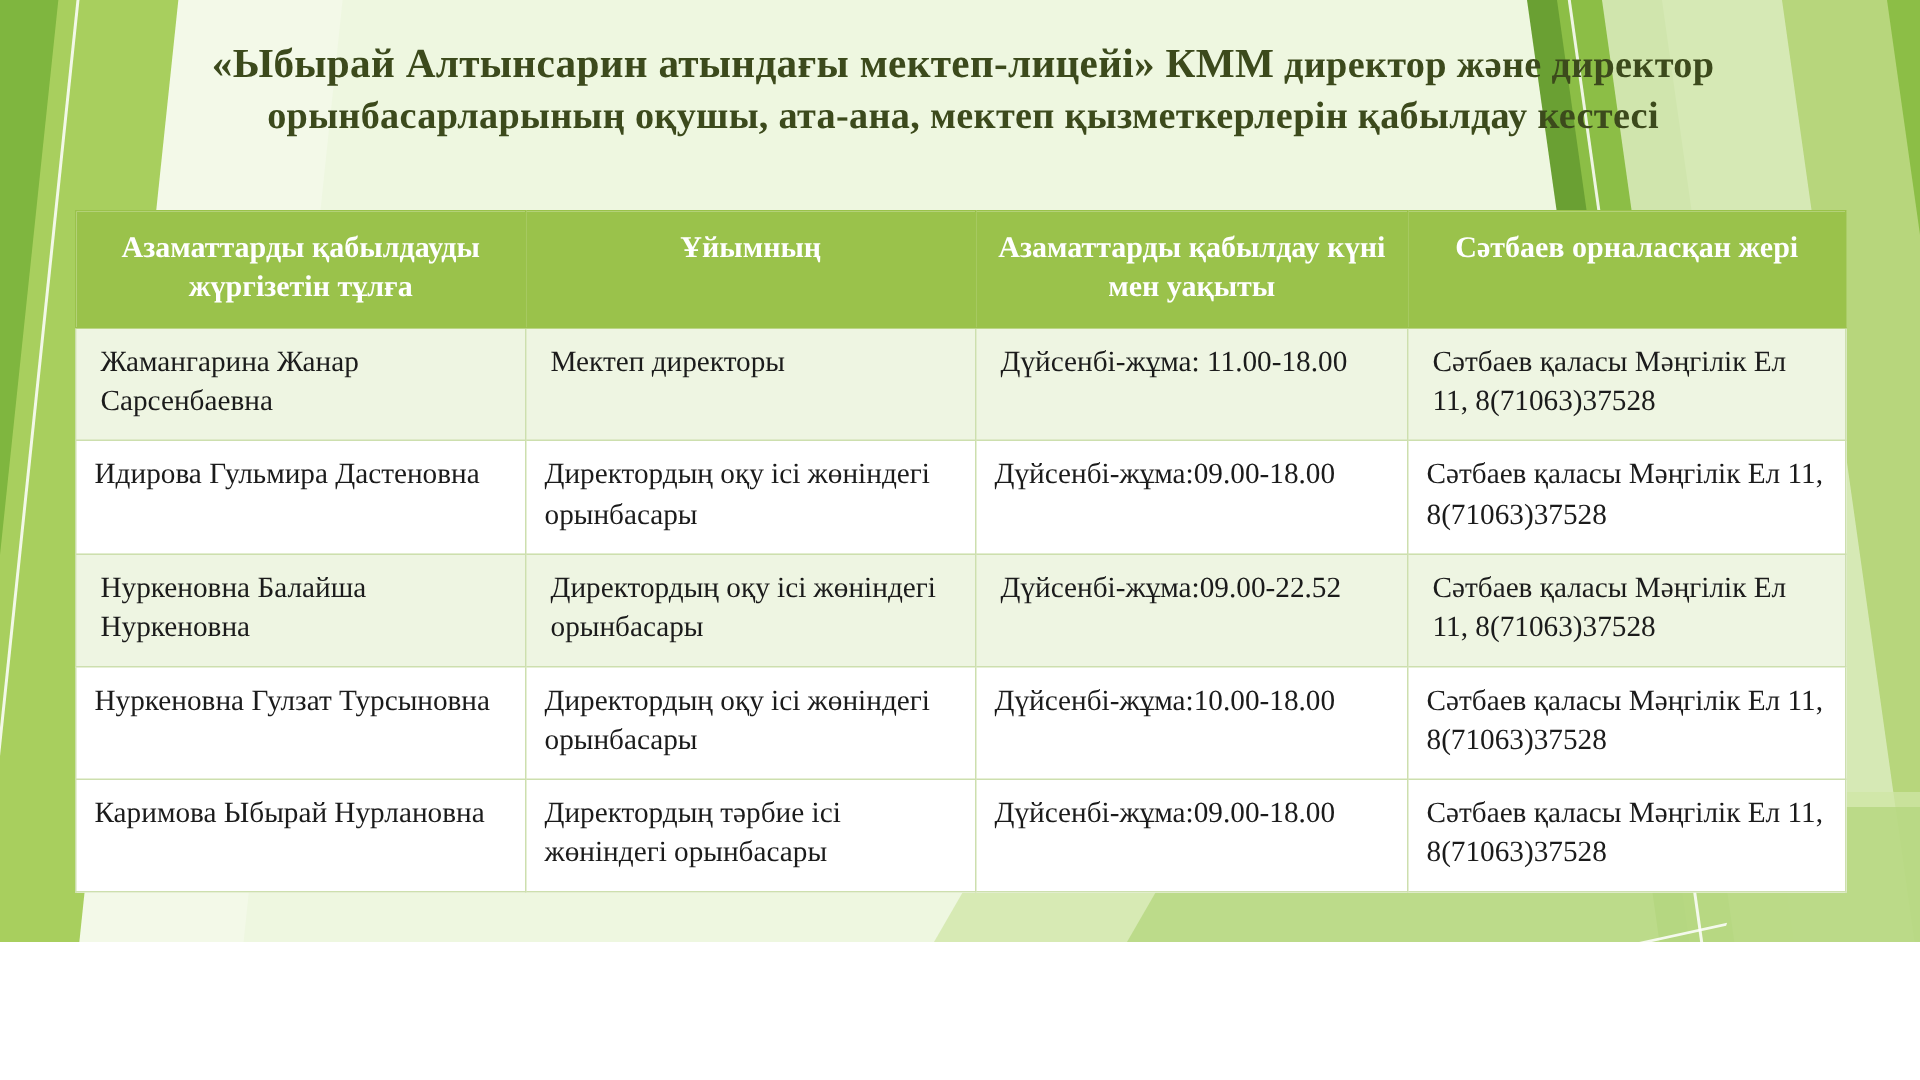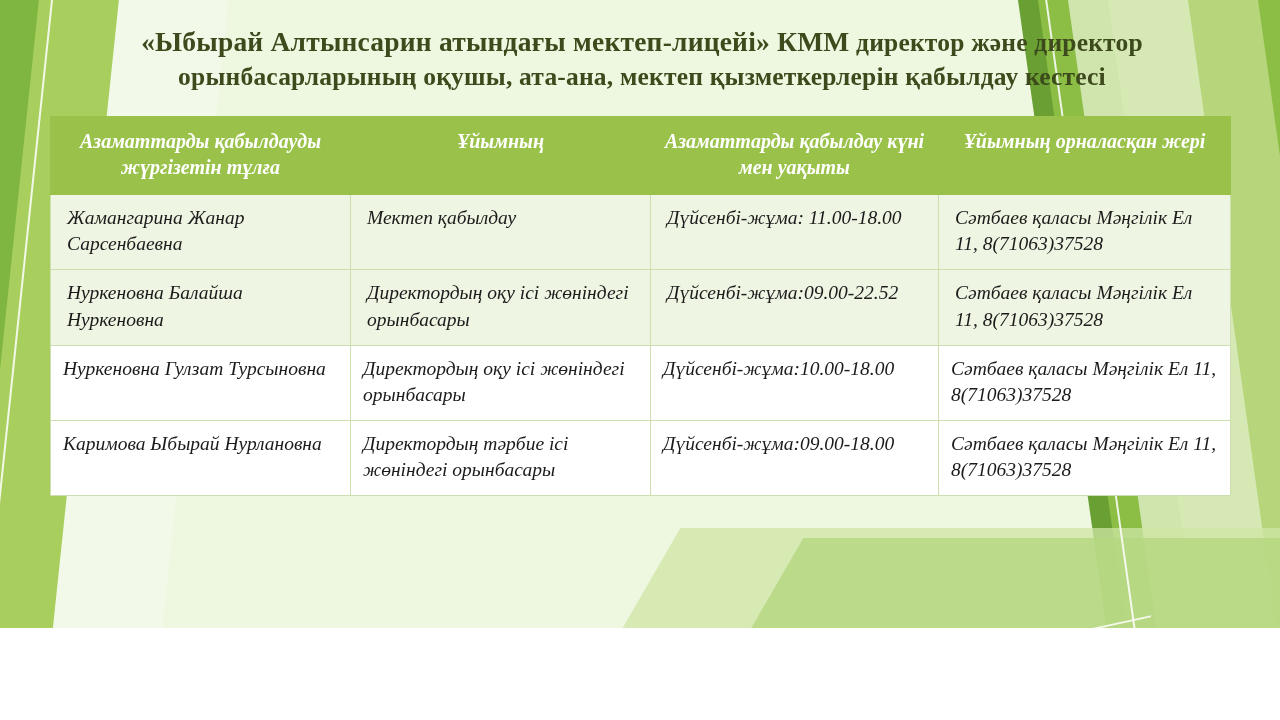--- a/index.html
+++ b/index.html
@@ -119,24 +119,23 @@
     letter-spacing: .2px;
   }
   .slide-title .lead {
     font-size: 27.5px;
   }
 
   
   .table-wrap {
     position: absolute;
     left: 50px;
-    top: 116px;
+    top: 140px;
     width: 1180px;
     z-index: 6;
-    font-style: italic;
   }
   table.schedule {
     border-collapse: collapse;
     width: 1180px;
     table-layout: fixed;
     background: #ffffff;
   }
   table.schedule th,
   table.schedule td {
     border: 1px solid #ffffff;
@@ -202,28 +201,34 @@
         <col class="c1">
         <col class="c2">
         <col class="c3">
         <col class="c4">
       </colgroup>
       <thead>
         <tr>
           <th>Азаматтарды қабылдауды жүргізетін тұлға</th>
           <th>Ұйымның</th>
           <th>Азаматтарды қабылдау күні мен уақыты</th>
-          <th>Ұйымның орналасқан жері</th>
+          <th>Сәтбаев орналасқан жері</th>
         </tr>
       </thead>
       <tbody>
         <tr class="odd">
           <td>Жамангарина Жанар Сарсенбаевна</td>
-          <td>Мектеп қабылдау</td>
+          <td>Мектеп директоры</td>
           <td>Дүйсенбі-жұма: 11.00-18.00</td>
+          <td>Сәтбаев қаласы Мәңгілік Ел 11, 8(71063)37528</td>
+        </tr>
+        <tr class="even">
+          <td>Идирова Гульмира Дастеновна</td>
+          <td>Директордың оқу ісі жөніндегі орынбасары</td>
+          <td>Дүйсенбі-жұма:09.00-18.00</td>
           <td>Сәтбаев қаласы Мәңгілік Ел 11, 8(71063)37528</td>
         </tr>
         <tr class="odd">
           <td>Нуркеновна Балайша Нуркеновна</td>
           <td>Директордың оқу ісі жөніндегі орынбасары</td>
           <td>Дүйсенбі-жұма:09.00-22.52</td>
           <td>Сәтбаев қаласы Мәңгілік Ел 11, 8(71063)37528</td>
         </tr>
         <tr class="even">
           <td>Нуркеновна Гулзат Турсыновна</td>

